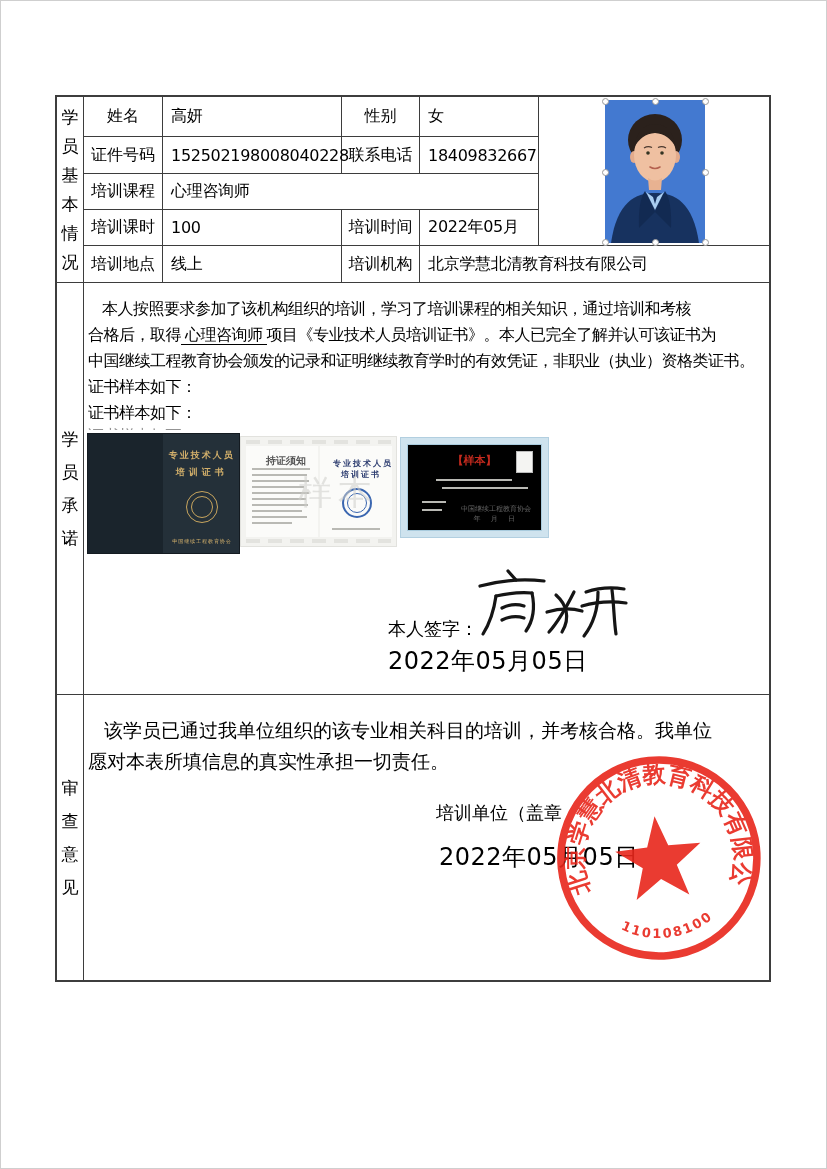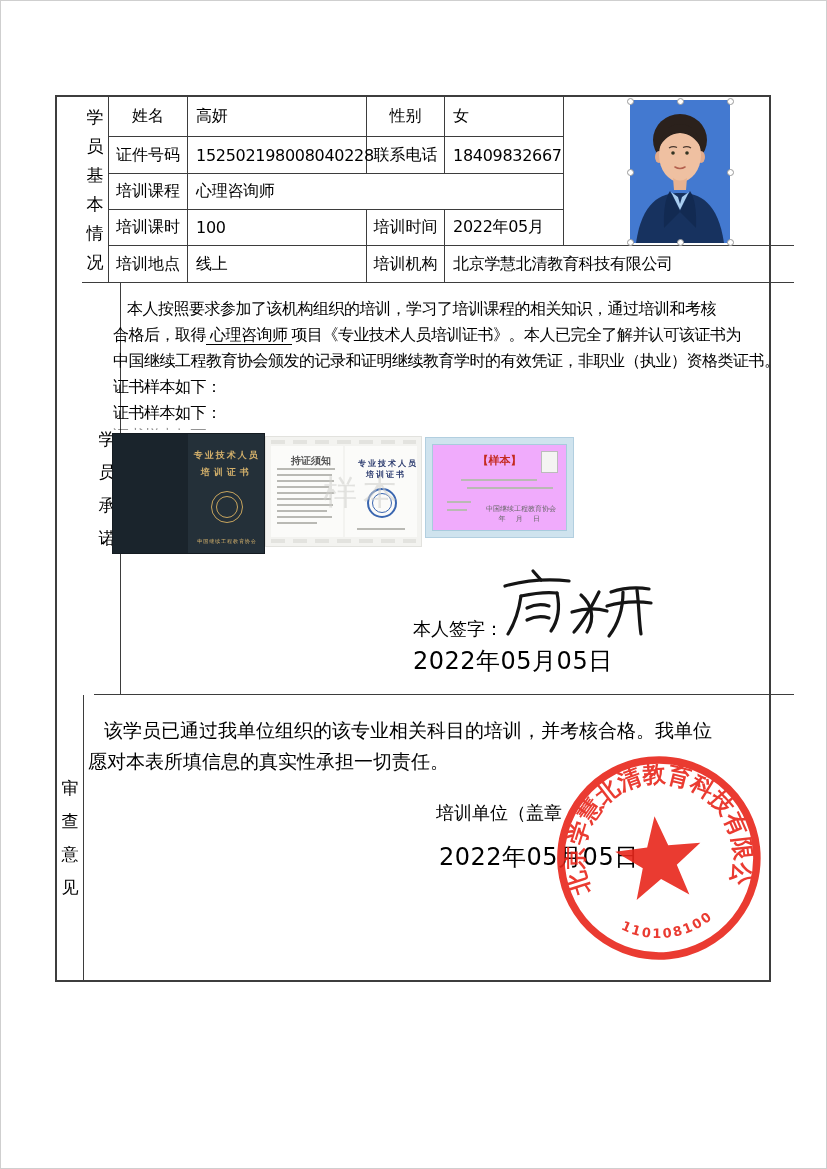--- a/index.html
+++ b/index.html
@@ -7,21 +7,21 @@
         font-family:"DejaVu Sans","Liberation Sans",sans-serif;color:#000;
         outline:1px solid #cfcfcf;outline-offset:-1px;}
   .abs{position:absolute;box-sizing:border-box;}
   
   .title{left:90px;top:46px;width:716px;text-align:center;white-space:nowrap;}
   .title .prog{font-size:34px;font-weight:bold;border-bottom:2.5px solid #000;padding:0 10px 2px 10px;}
   .title .suffix{font-size:24px;font-weight:bold;margin-left:10px;}
   
   .tbl{left:55px;top:95px;width:716px;height:887px;border:2px solid #3d3d3d;}
   .cell{position:absolute;box-sizing:border-box;border:0 solid #3d3d3d;display:flex;align-items:center;font-size:16px;}
-  .br{border-right-width:1.5px;} .bb{border-bottom-width:1.5px;margin-left:25px;}
+  .br{border-right-width:1.5px;} .bb{border-bottom-width:1.5px;}
   .lab{justify-content:center;text-align:center;}
   .val{padding-left:8px;letter-spacing:-0.3px;}
   .vlab{justify-content:center;text-align:center;font-size:17px;}
   .vlab span{display:block;width:18px;word-break:break-all;line-height:29px;}
   .vlab.wide span{line-height:33px;}
   
   .pline{position:absolute;white-space:nowrap;font-size:16px;letter-spacing:-0.5px;line-height:26px;height:26px;}
   .uterm{border-bottom:1.5px solid #000;padding:0 4px;}
   .clipline{overflow:hidden;opacity:0.42;height:7px;}
   
@@ -36,21 +36,21 @@
   .certB{background:#f3f3f0;box-shadow:0 0 0 1px #e2e2de inset;}
   .certB .pageL,.certB .pageR{position:absolute;top:10px;bottom:10px;width:72px;background:#fbfbf9;}
   .gline{position:absolute;height:2px;background:#b9b9b4;}
   .wmrow{position:absolute;height:4px;left:6px;right:6px;background:repeating-linear-gradient(90deg,#e3e3df 0 14px,transparent 14px 22px);}
   .certB .ht{position:absolute;font-size:10px;font-weight:bold;color:#555;white-space:nowrap;}
   .certB .rt{position:absolute;font-size:8px;font-weight:bold;color:#2a3a6e;letter-spacing:2px;white-space:nowrap;}
   .bseal{position:absolute;width:26px;height:26px;border:2px solid #3a66b0;border-radius:50%;}
   .bseal:before{content:"";position:absolute;inset:3px;border:1px solid #3a66b0;border-radius:50%;}
   .wm{position:absolute;font-size:34px;color:#cfcfcb;letter-spacing:6px;opacity:0.55;white-space:nowrap;}
   .certC{background:#cfe3ee;box-shadow:0 0 0 1px #b2cfe0 inset;}
-  .certC .inner{position:absolute;inset:7px;background:#f0abfc;border:1px solid #a9cbdd;}
+  .certC .inner{position:absolute;inset:7px;background:#000000;border:1px solid #a9cbdd;}
   .certC .tag{position:absolute;top:8px;left:0;right:0;text-align:center;color:#c42a1e;font-weight:bold;font-size:11px;}
   .certC .photo{position:absolute;top:6px;right:8px;width:15px;height:20px;border:1px solid #bbb;background:#f4f4f2;}
   .certC .iss{position:absolute;right:10px;bottom:16px;font-size:7px;color:#666;white-space:nowrap;}
   .certC .dt{position:absolute;right:22px;bottom:6px;font-size:7px;color:#666;letter-spacing:4px;white-space:nowrap;}
   
   .signlab{font-size:18px;white-space:nowrap;}
   .sdate{font-size:24px;letter-spacing:0.5px;white-space:nowrap;}
   
   .rline{position:absolute;white-space:nowrap;font-size:19px;line-height:31px;height:31px;}
   .handle{position:absolute;width:5px;height:5px;border-radius:50%;background:#fff;border:1px solid #9a9a9a;}
@@ -59,21 +59,21 @@
 <body>
 
 <div class="page">
 
 
   <div class="abs tbl">
 
     <div class="cell vlab br bb" style="left:0;top:0;width:27px;height:186px;">
         <span>学员基本情况</span>
       </div>
-    <div class="cell vlab wide br bb" style="left:12px;top:186px;width:27px;height:412px;">
+    <div class="cell vlab wide br bb" style="left:0;top:186px;width:27px;height:412px;">
         <span>学员承诺</span>
       </div>
     <div class="cell vlab wide br" style="left:0;top:598px;width:27px;height:285px;">
         <span>审查意见</span>
       </div>
 
     <div class="cell lab br bb" style="left:27px;top:0;width:79px;height:40px;">姓名</div>
     <div class="cell val br bb" style="left:106px;top:0;width:179px;height:40px;">高妍</div>
     <div class="cell lab br bb" style="left:285px;top:0;width:78px;height:40px;">性别</div>
     <div class="cell val br bb" style="left:363px;top:0;width:119px;height:40px;">女</div>

